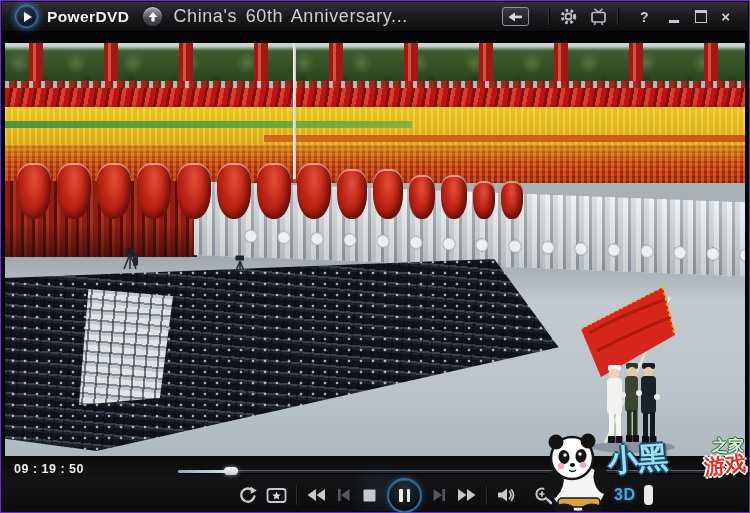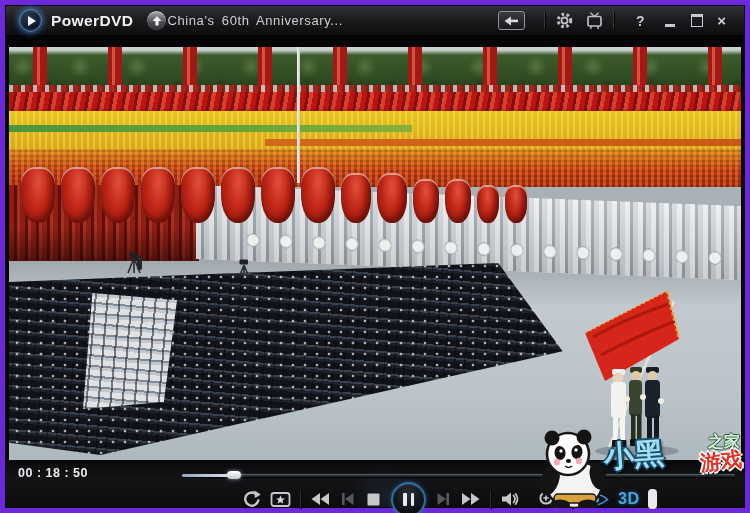--- a/index.html
+++ b/index.html
@@ -1,21 +1,21 @@
 <!DOCTYPE html>
 <html><head>
 <meta charset="utf-8">
 <style>
   html,body{margin:0;padding:0;}
   body{
     width:750px;height:513px;position:relative;overflow:hidden;
     background:#000;font-family:"Liberation Sans",sans-serif;
     -webkit-font-smoothing:antialiased;
   }
-  .frame{position:absolute;inset:0;background:#050507;border:5px solid #6d28d9;}
+  .frame{position:absolute;inset:0;background:#050507;border:1px solid #6d28d9;}
 
   
   .titlebar{
     position:absolute;top:1px;left:1px;right:1px;height:29px;
     background:linear-gradient(#323236,#1b1b1e 48%,#0d0d0f);
     border-bottom:1px solid #000;
     display:flex;align-items:center;
   }
   .pdvd-logo{
     width:21px;height:21px;border-radius:50%;margin-left:13px;flex:none;
@@ -28,21 +28,21 @@
     width:0;height:0;margin-left:3px;
     border-left:8px solid #f2f5f8;border-top:5px solid transparent;border-bottom:5px solid transparent;
   }
   .app-name{margin-left:9px;font-size:15.5px;font-weight:bold;color:#f1f1f3;letter-spacing:.4px;}
   .eject-btn{
     width:19px;height:19px;border-radius:50%;margin-left:13px;flex:none;cursor:default;
     background:linear-gradient(#a9a9ad,#4c4c52 60%,#333338);
     border:1px solid #1a1a1c;box-shadow:inset 0 1px 1px rgba(255,255,255,.5);
     display:flex;align-items:center;justify-content:center;
   }
-  .media-title{font-size:13px;color:#cfcfd2;letter-spacing:.6px;word-spacing:3px;}
+  .media-title{margin-left:10px;font-size:18px;color:#cfcfd2;letter-spacing:.6px;word-spacing:3px;}
   .tb-spacer{flex:1;}
   .tb-right{display:flex;align-items:center;margin-right:12px;}
   .tb-btn{display:flex;align-items:center;justify-content:center;height:22px;min-width:20px;}
   .back-btn{
     width:25px;height:17px;border:1.5px solid #90949b;border-radius:3px;
     background:linear-gradient(#3a3a40,#18181b);
     display:flex;align-items:center;justify-content:center;margin-right:10px;
   }
   .tb-div{width:1px;height:17px;background:#38383d;box-shadow:1px 0 0 #000;margin:0 9px;}
   .help-q{font-size:14px;font-weight:bold;color:#c9c9cd;padding:0 7px;}
@@ -325,21 +325,21 @@
         <rect x="79" y="135" width="5" height="26" fill="#151920"></rect>
       <rect x="71" y="159" width="7" height="7" rx="1" fill="#0d0e12"></rect>
         <rect x="78.5" y="159" width="7" height="7" rx="1" fill="#0d0e12"></rect>
       <circle cx="52" cy="118" r="3" fill="#f0ece0"></circle>
         <circle cx="68" cy="116" r="3" fill="#f0ece0"></circle>
         <circle cx="86" cy="120" r="3" fill="#f0ece0"></circle>
     </svg>
   </div>
 
   <div class="bottombar">
-    <div class="time-label">00 : 18 : 50</div>
+    <div class="time-label">09 : 19 : 50</div>
     <div class="seek">
       <div class="seek-track">
         <div class="seek-fill" style="width: 9.4%;"></div>
       </div>
     </div>
     <div class="controls">
       <div class="ctl">
         <svg width="19" height="19" viewBox="0 0 19 19">
           <path d="M15.2 5.2 A6.6 6.6 0 1 0 16.3 10.4" fill="none" stroke="#c6c8ca" stroke-width="2.4" stroke-linecap="round"></path>
           <polygon points="12.4,0.6 18.8,4.4 12.8,7.9" fill="#c6c8ca"></polygon>

